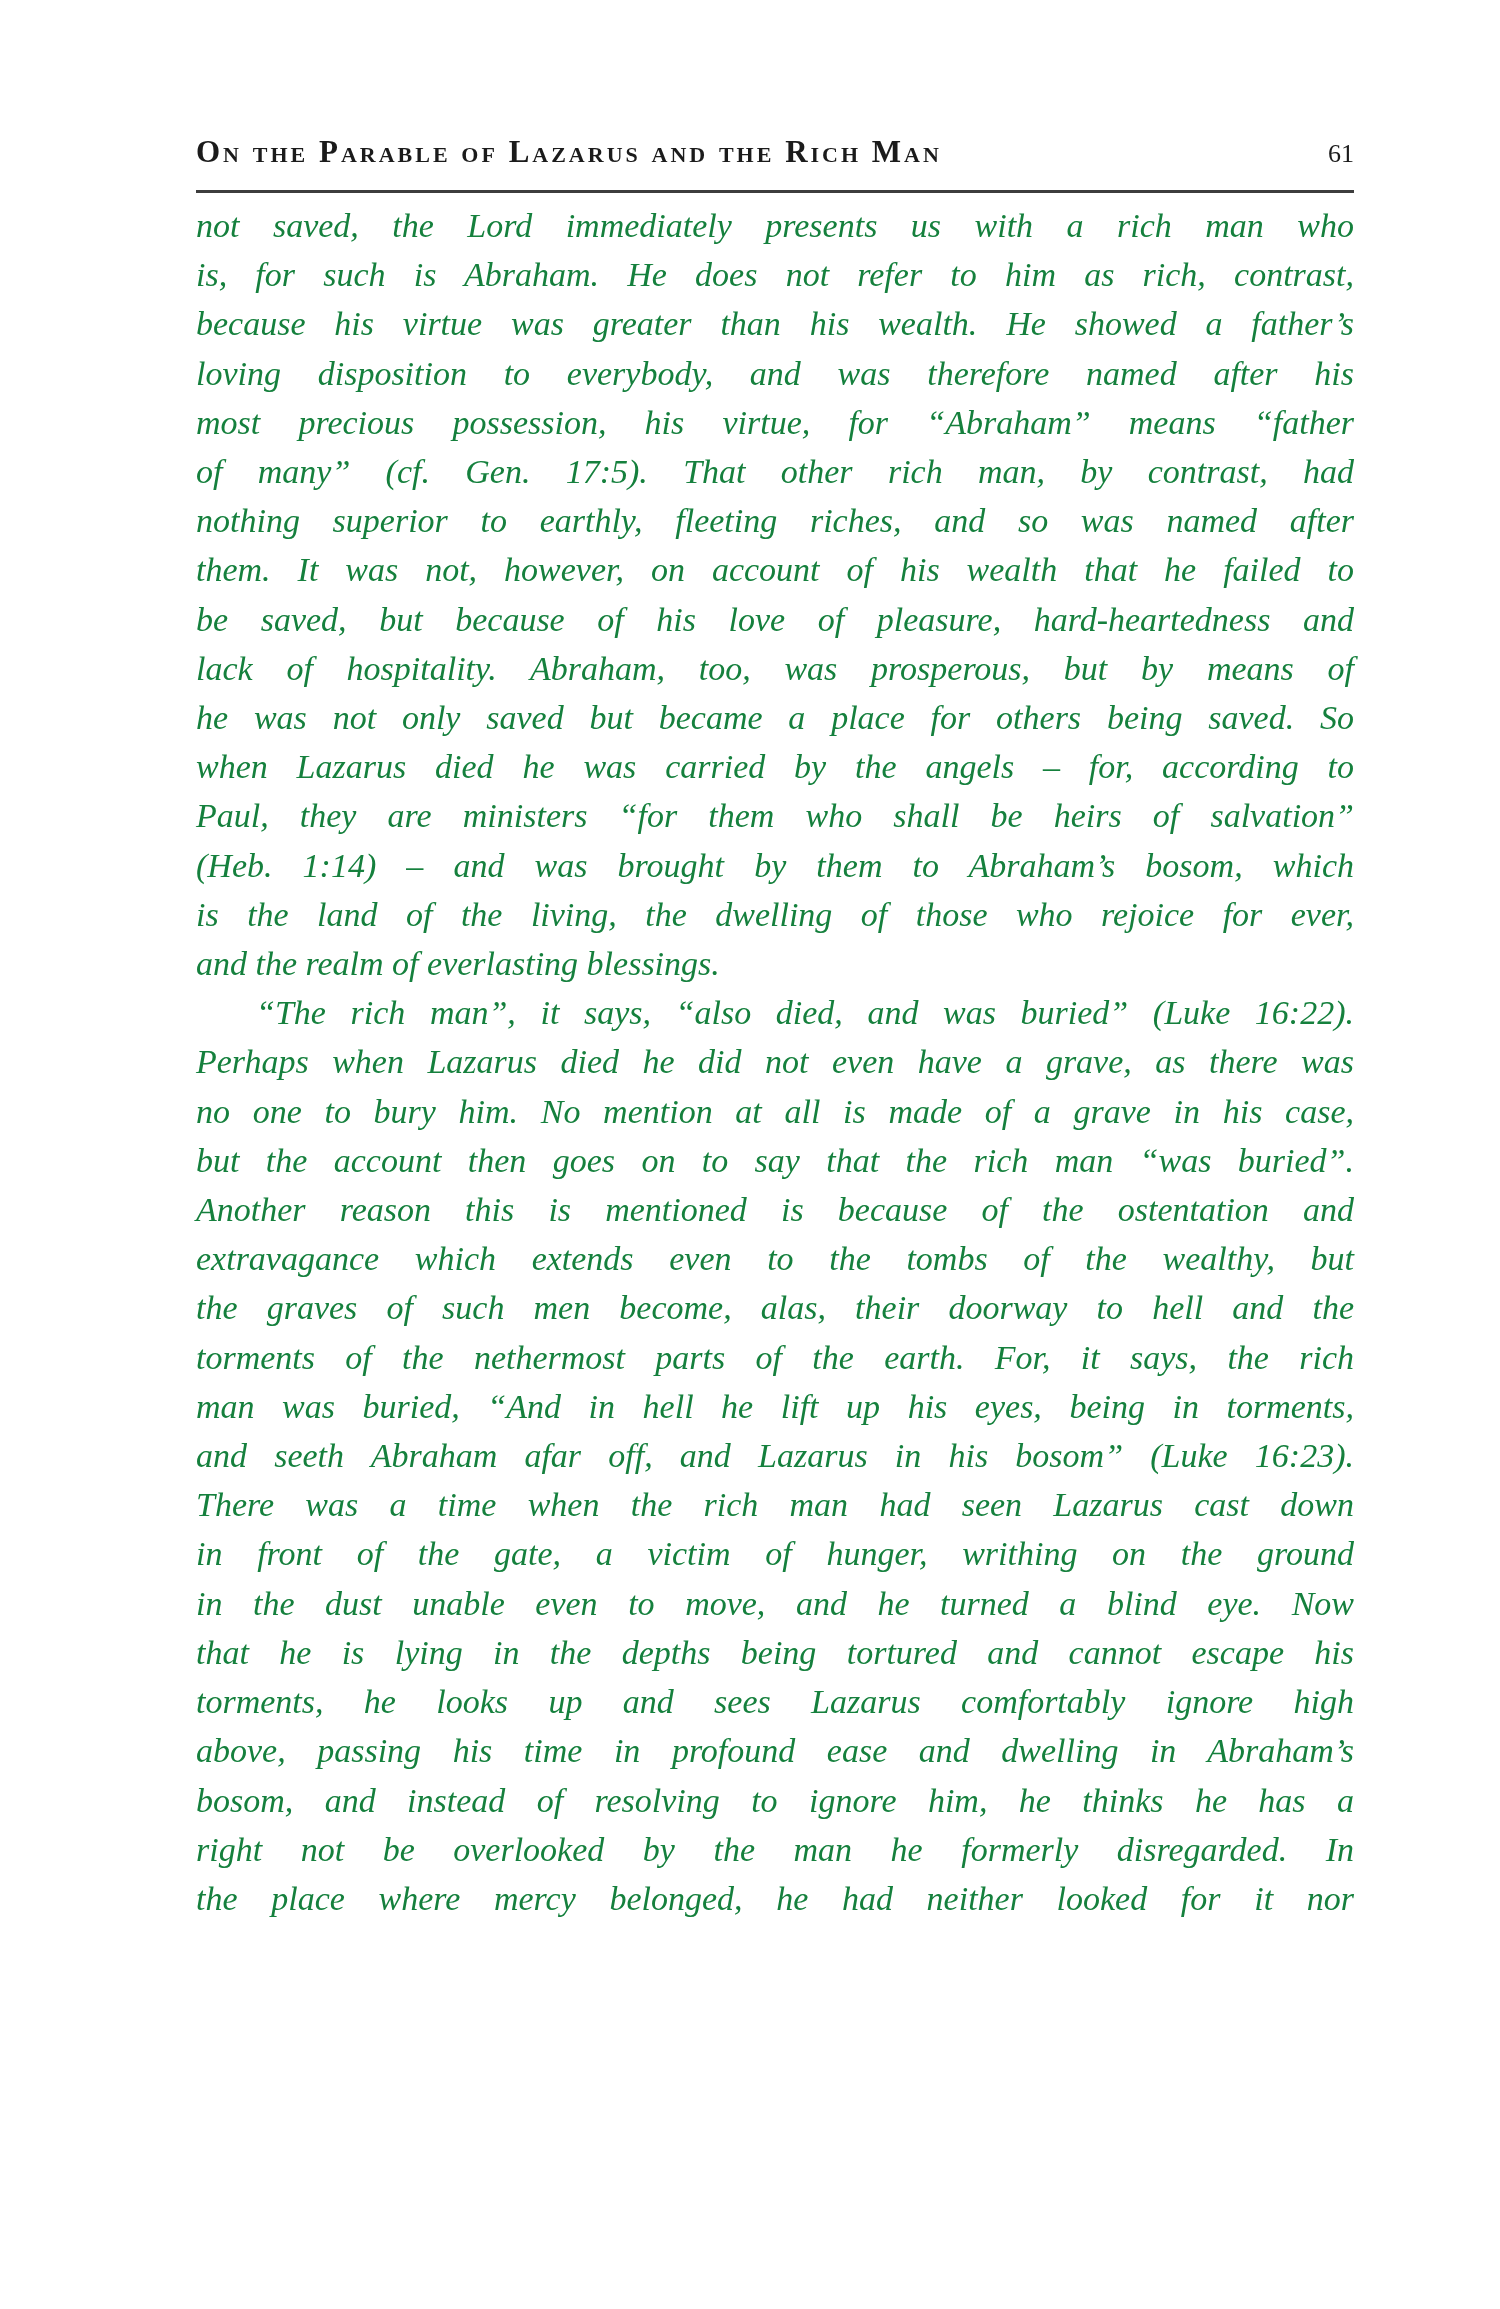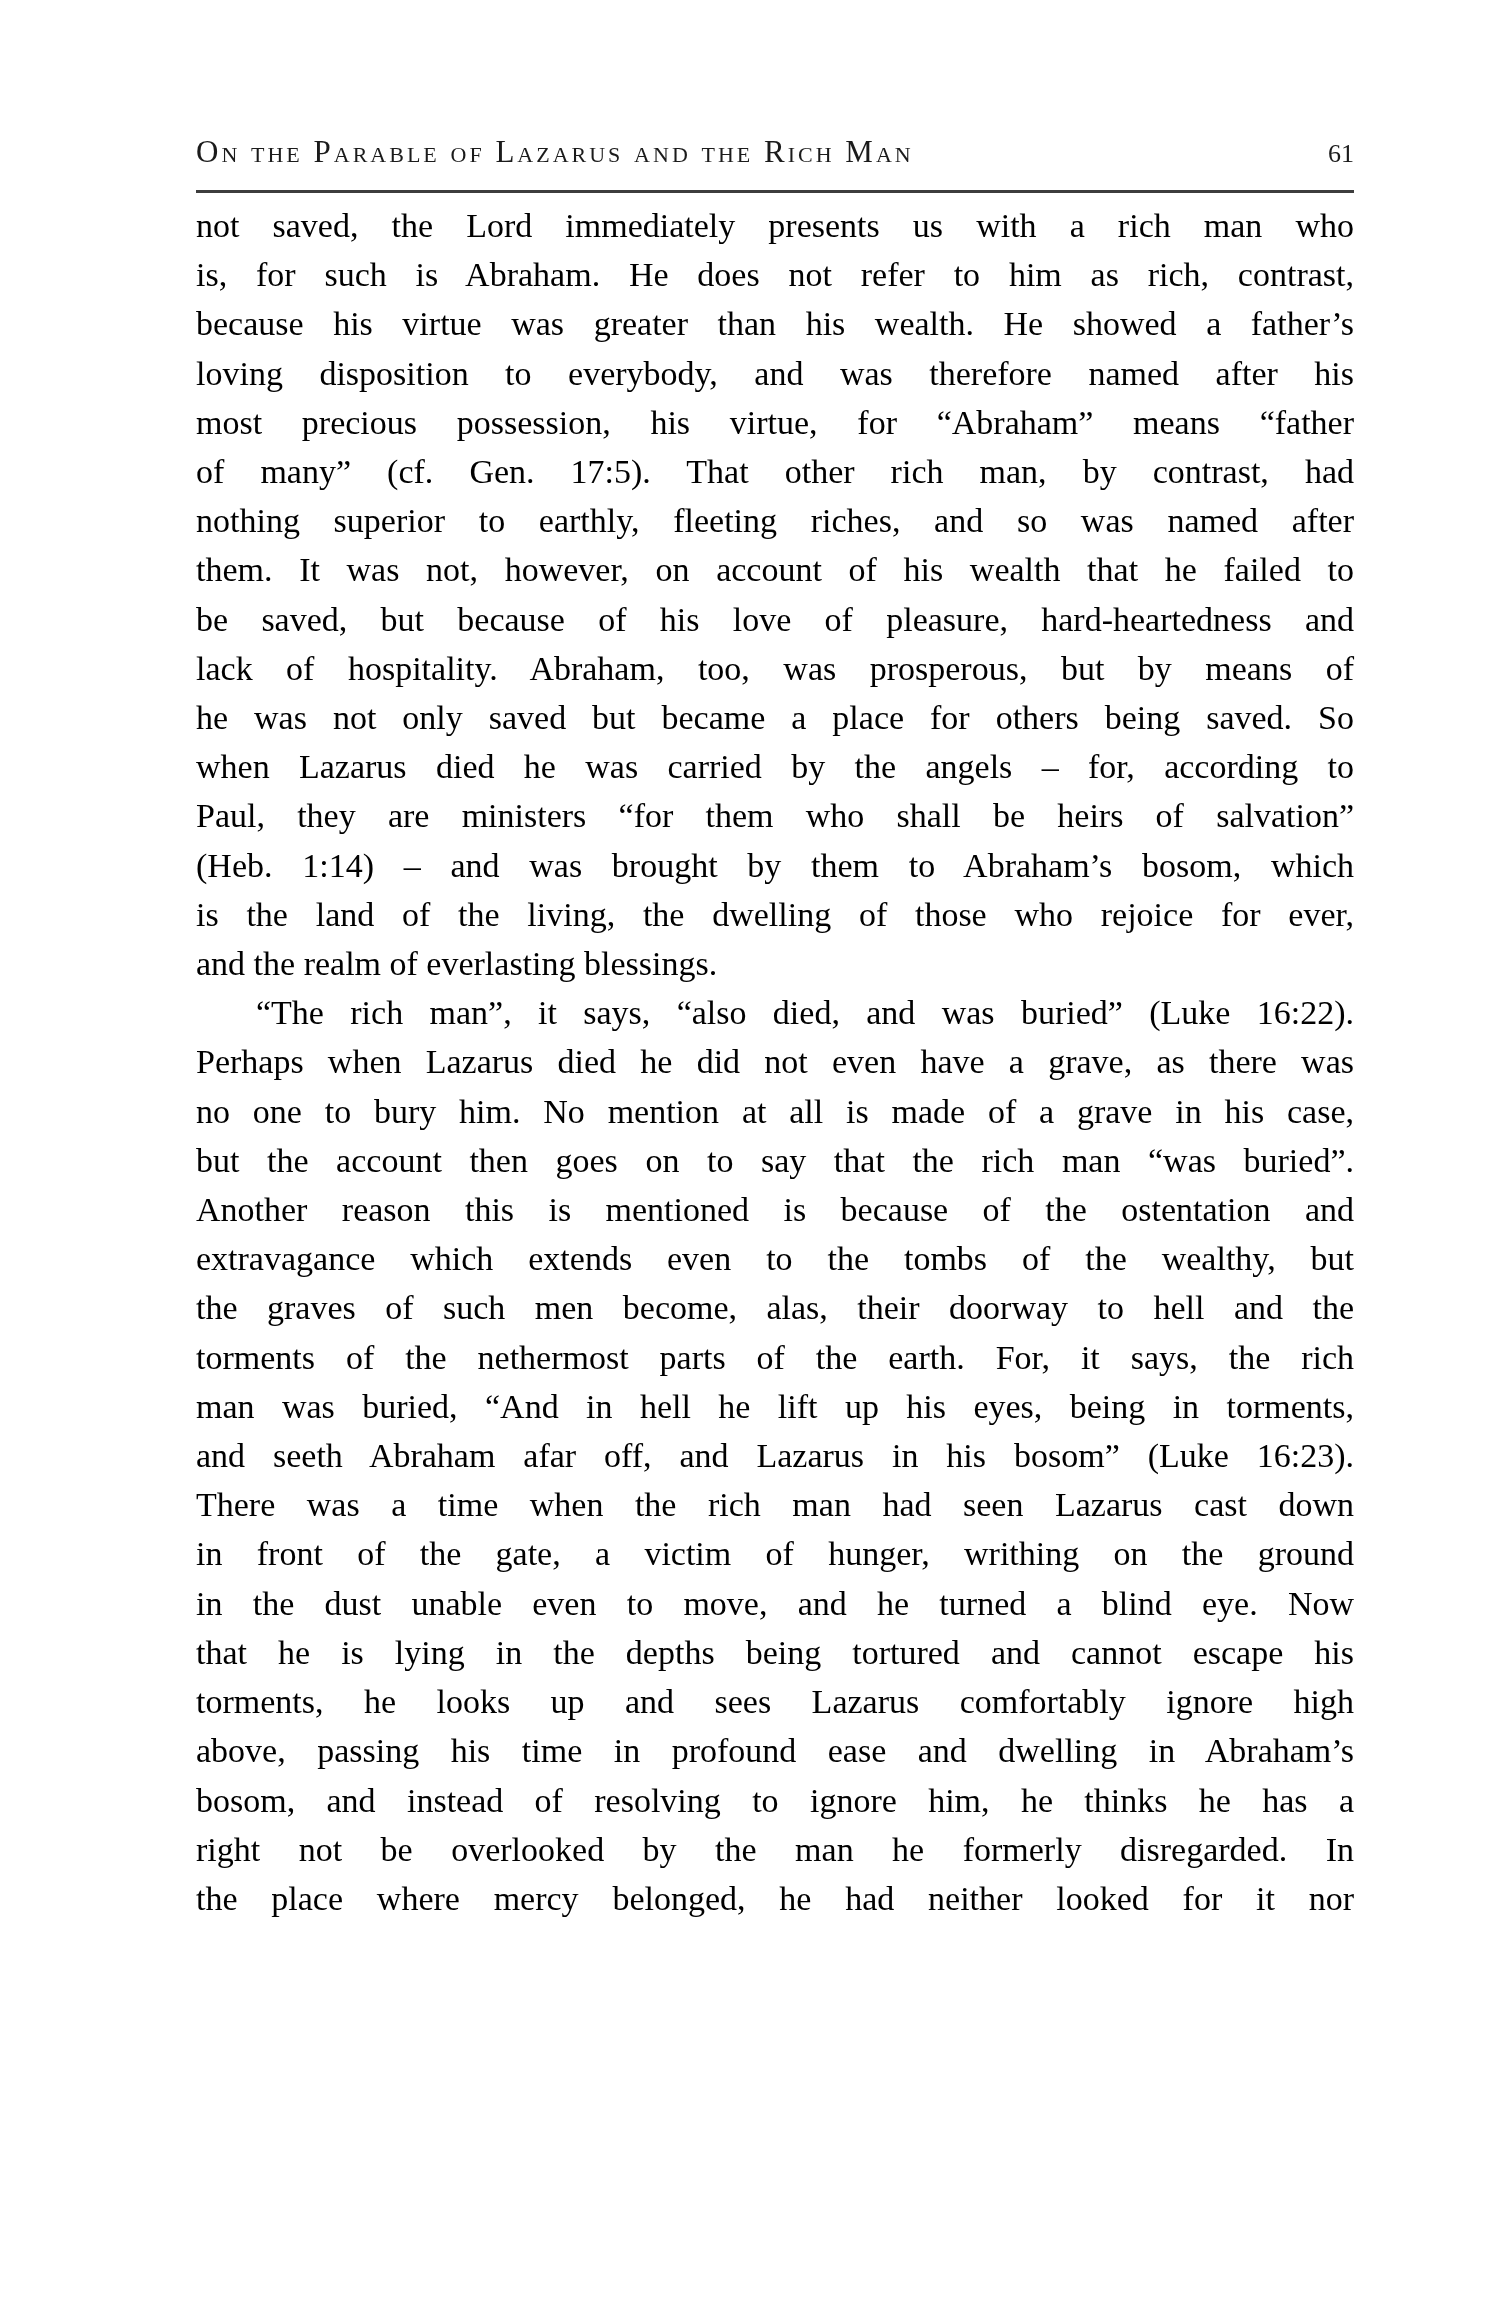--- a/index.html
+++ b/index.html
@@ -20,30 +20,31 @@
   .header-row {
     display: flex;
     justify-content: space-between;
     align-items: baseline;
     font-variant: small-caps;
     font-size: 31px;
     line-height: 40px;
     letter-spacing: 3px;
     color: #1b1b1b;
   }
-  .header-title { white-space: nowrap; }
+  .header-title { white-space: nowrap; font-weight: bold; }
   .header-pagenum { letter-spacing: 0; font-size: 26px; }
   .rule {
     margin-top: 16px;
     border: none;
     border-top: 3px solid #3d3d3d;
     width: 100%;
   }
   .body-text {
-    color: #000000;
+    color: #15803d;
+    font-style: italic;
   }
   .line {
     font-size: 34px;
     line-height: 49.2px;
     text-align: justify;
     text-align-last: justify;
     white-space: normal;
     text-rendering: optimizeLegibility;
   }
   .line.no-justify { text-align-last: left; }

